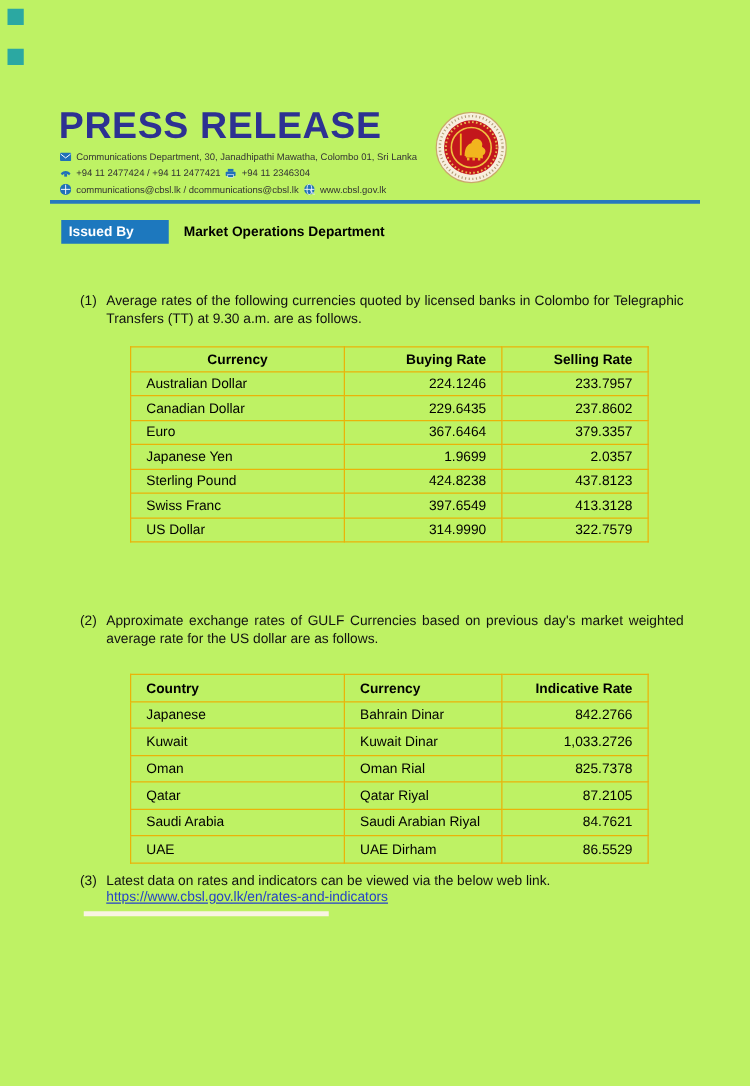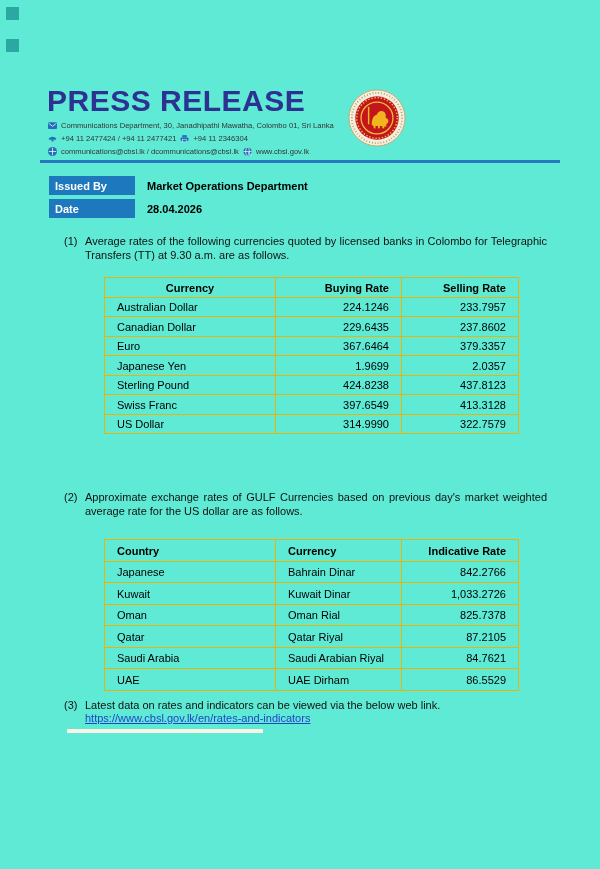--- a/index.html
+++ b/index.html
@@ -1,16 +1,16 @@
 <!DOCTYPE html>
 <html><head>
 <meta charset="utf-8">
 <style>
   html,body{margin:0;padding:0;background:#fff;}
-  .page{position:relative;width:600px;height:869px;background:#5eead4;overflow:hidden;
+  .page{position:relative;width:600px;height:869px;background:#bef264;overflow:hidden;
         font-family:"Liberation Sans",sans-serif;color:#111;}
 
   
   .teal-sq{position:absolute;left:6px;width:13px;height:13px;background:#2ba8a2;}
   .teal-sq.one{top:7px}
   .teal-sq.two{top:39px}
 
   
   .title{position:absolute;left:47px;top:84px;font-size:30px;font-weight:900;
          color:#2d3192;letter-spacing:.5px;}
@@ -129,24 +129,20 @@
     </svg>
   </div>
 
   <div class="blue-rule"></div>
 
   <div class="kv">
     <div class="row">
       <div class="kv-key">Issued By</div>
       <div class="kv-val">Market Operations Department</div>
     </div>
-    <div class="row">
-      <div class="kv-key">Date</div>
-      <div class="kv-val">28.04.2026</div>
-    </div>
   </div>
 
   <div class="para p1">
     <span class="pnum">(1)</span>
     <span class="ptext">Average rates of the following currencies quoted by licensed banks in Colombo for Telegraphic Transfers (TT) at 9.30 a.m. are as follows.</span>
   </div>
 
   <table class="doc t1">
     <colgroup>
         <col style="width:171px">

